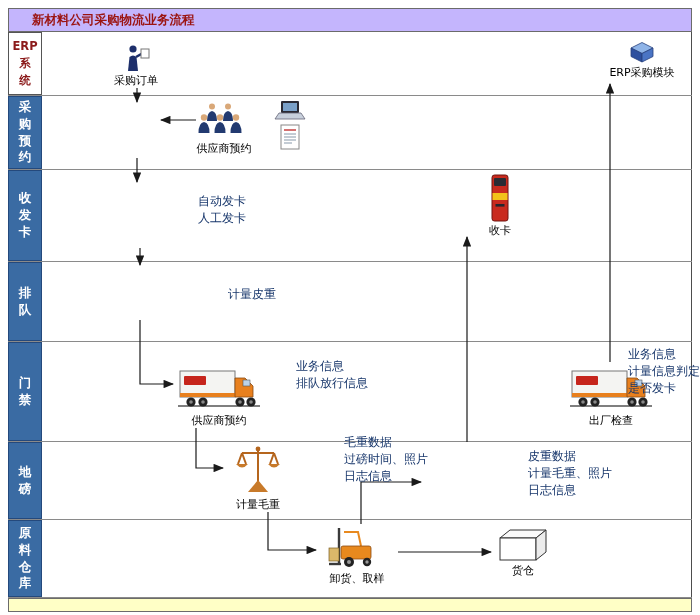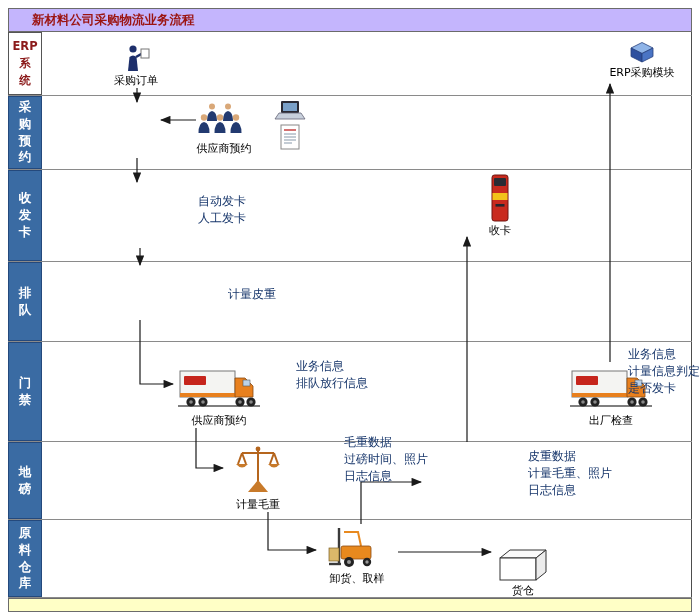--- a/index.html
+++ b/index.html
@@ -251,21 +251,21 @@
         <rect x="13" y="22" width="30" height="13" rx="2" fill="#e8891e" stroke="#8a4a10" stroke-width="0.8"></rect>
         <circle cx="21" cy="38" r="5" fill="#222"></circle>
           <circle cx="21" cy="38" r="2" fill="#999"></circle>
         <circle cx="39" cy="38" r="4.2" fill="#222"></circle>
           <circle cx="39" cy="38" r="1.7" fill="#999"></circle>
       </svg>
     </span>
     <div class="nlabel">卸货、取样</div>
   </div>
 
-  <div class="node" style="left:494px;top:548px;width:58px">
+  <div class="node" style="left:494px;top:528px;width:58px">
     <span class="icon">
       <svg width="56" height="34" viewBox="0 0 56 34">
         <path d="M5 10 L15 2 H51 L41 10 Z" fill="#fafafa" stroke="#333" stroke-width="1"></path>
         <rect x="5" y="10" width="36" height="22" fill="#ffffff" stroke="#333" stroke-width="1"></rect>
         <path d="M41 10 L51 2 V24 L41 32 Z" fill="#ececec" stroke="#333" stroke-width="1"></path>
       </svg>
     </span>
     <div class="nlabel">货仓</div>
   </div>
 

